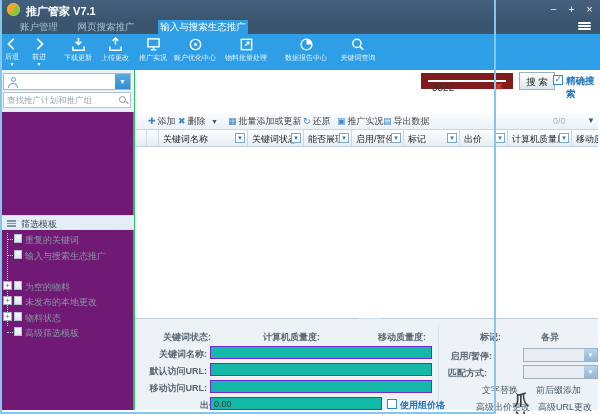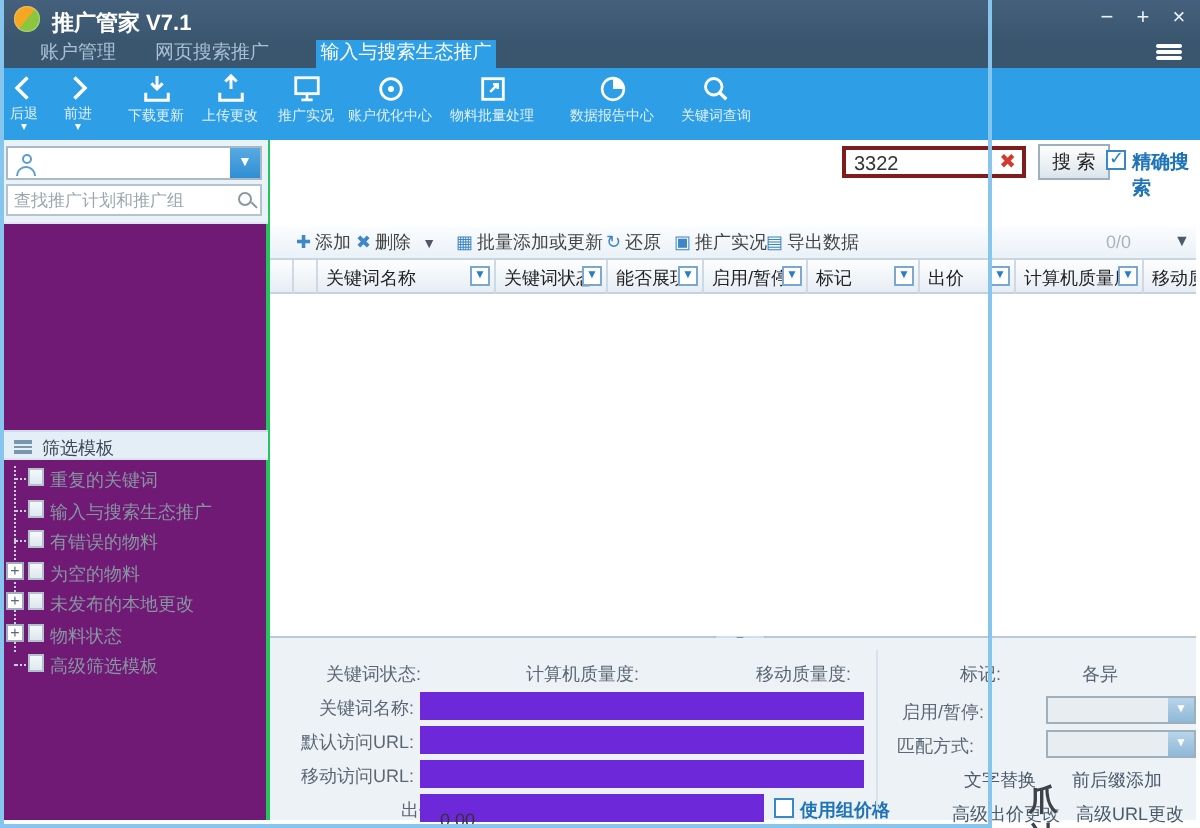--- a/index.html
+++ b/index.html
@@ -66,21 +66,21 @@
   .tconn { position:absolute; left:7px; top:7px; width:6px; border-top:1px dotted #c4d1da; }
   .tico { position:absolute; left:14px; top:2px; width:8px; height:9px; border:1px solid #b3c1cb;
     background:linear-gradient(#f4f8fb,#dde7ee); }
   .tlab { position:absolute; left:25px; top:2px; font-size:9px; color:#8795a1; white-space:nowrap; }
 
   
   .content { position:absolute; left:135px; top:70px; width:463px; height:340px; background:#fff; }
 
   .searchrow { position:absolute; left:0; top:0; width:463px; height:22px; background:#fff; }
   .srch-box { position:absolute; left:286px; top:3px; width:92px; height:16px; background:#fff;
-    border:2px solid #7f1d1d; }
+    border:7px solid #7f1d1d; }
   .srch-val { position:absolute; left:4px; top:2px; font-size:10px; color:#333; }
   .srch-x { position:absolute; right:3px; top:1px; font-size:10px; font-weight:bold; color:#d23b2e; }
   .srch-btn { position:absolute; left:384px; top:2px; width:36px; height:18px; text-align:center;
     font-size:9.5px; line-height:17px; color:#222; border:1px solid #9cb0bf;
     background:linear-gradient(#fefefe,#dce5ec); }
   .cb { position:absolute; width:10px; height:10px; border:1px solid #3a87c8; background:#fff; }
   .cb.checked::after { content:"✓"; position:absolute; left:0.5px; top:-2px; font-size:9px; color:#2a7fc0; }
   .exact-lb { position:absolute; left:431px; top:5px; font-size:9.5px; font-weight:bold; color:#1f74b8; }
 
   .ctabs { position:absolute; left:0; top:22px; width:463px; height:21px; display:flex;
@@ -108,23 +108,23 @@
 
   .tbody { position:absolute; left:0; top:77px; width:463px; height:171px; background:#fff; }
 
   .splitline { position:absolute; left:0; top:248px; width:463px; border-top:1px solid #b9c9d6; }
   .split-handle { position:absolute; left:222px; top:248px; width:26px; height:8px;
     background:#cde0ef; border:1px solid #a9c4da; border-top:none; border-radius:0 0 4px 4px;
     text-align:center; font-size:6px; line-height:7px; color:#4a7fa6; }
 
   
   .detail { position:absolute; left:0; top:249px; width:463px; height:91px; background:#edf2f7; }
-  .dlab { position:absolute; font-size:9px; color:#5a6774; white-space:nowrap; }
+  .dlab { position:absolute; font-size:9px; color:#5a6774; white-space:nowrap;font-weight:bold; }
   .dlab.r { text-align:right; }
-  .dinput { position:absolute; height:13px; background:#14b8a6; border:7px solid #6d28d9; }
+  .dinput { position:absolute; height:13px; background:#14b8a6; border:1px solid #6d28d9; }
   .dinput .ival { position:absolute; left:3px; top:1px; font-size:9px; color:#333; }
   .vdiv { position:absolute; left:303px; top:6px; height:80px; border-left:1px solid #d9e2ea; }
   .sel { position:absolute; width:75px; height:14px; background:#e8edf1; border:1px solid #9fb0bd; }
   .sel .sbtn { position:absolute; right:0; top:0; width:13px; height:12px;
     background:linear-gradient(#b8d4ea,#8fb8d8); color:#fff; font-size:6px; text-align:center; line-height:12px; }
   .dlink { position:absolute; font-size:9px; color:#4a5a68; white-space:nowrap; }
   .blue { color:#1f74b8; font-weight:bold; }
 
   .watermark { position:absolute; left:514px; top:391px; font-size:15px; font-weight:bold;
     color:#3c434a; letter-spacing:1px; text-shadow:0 1px 1px rgba(255,255,255,.65); z-index:50; }
@@ -248,25 +248,20 @@
     <div class="trow" style="top:162px">
       <span class="tconn"></span>
         <span class="tico"></span>
       <span class="tlab">重复的关键词</span>
     </div>
     <div class="trow" style="top:178px">
       <span class="tconn"></span>
         <span class="tico"></span>
       <span class="tlab">输入与搜索生态推广</span>
     </div>
-    <div class="trow" style="top:193px">
-      <span class="tconn"></span>
-        <span class="tico"></span>
-      <span class="tlab">有错误的物料</span>
-    </div>
     <div class="trow" style="top:209px">
       <span class="texp">+</span>
       <span class="tico"></span>
       <span class="tlab">为空的物料</span>
     </div>
     <div class="trow" style="top:224px">
       <span class="texp">+</span>
       <span class="tico"></span>
       <span class="tlab">未发布的本地更改</span>
     </div>

